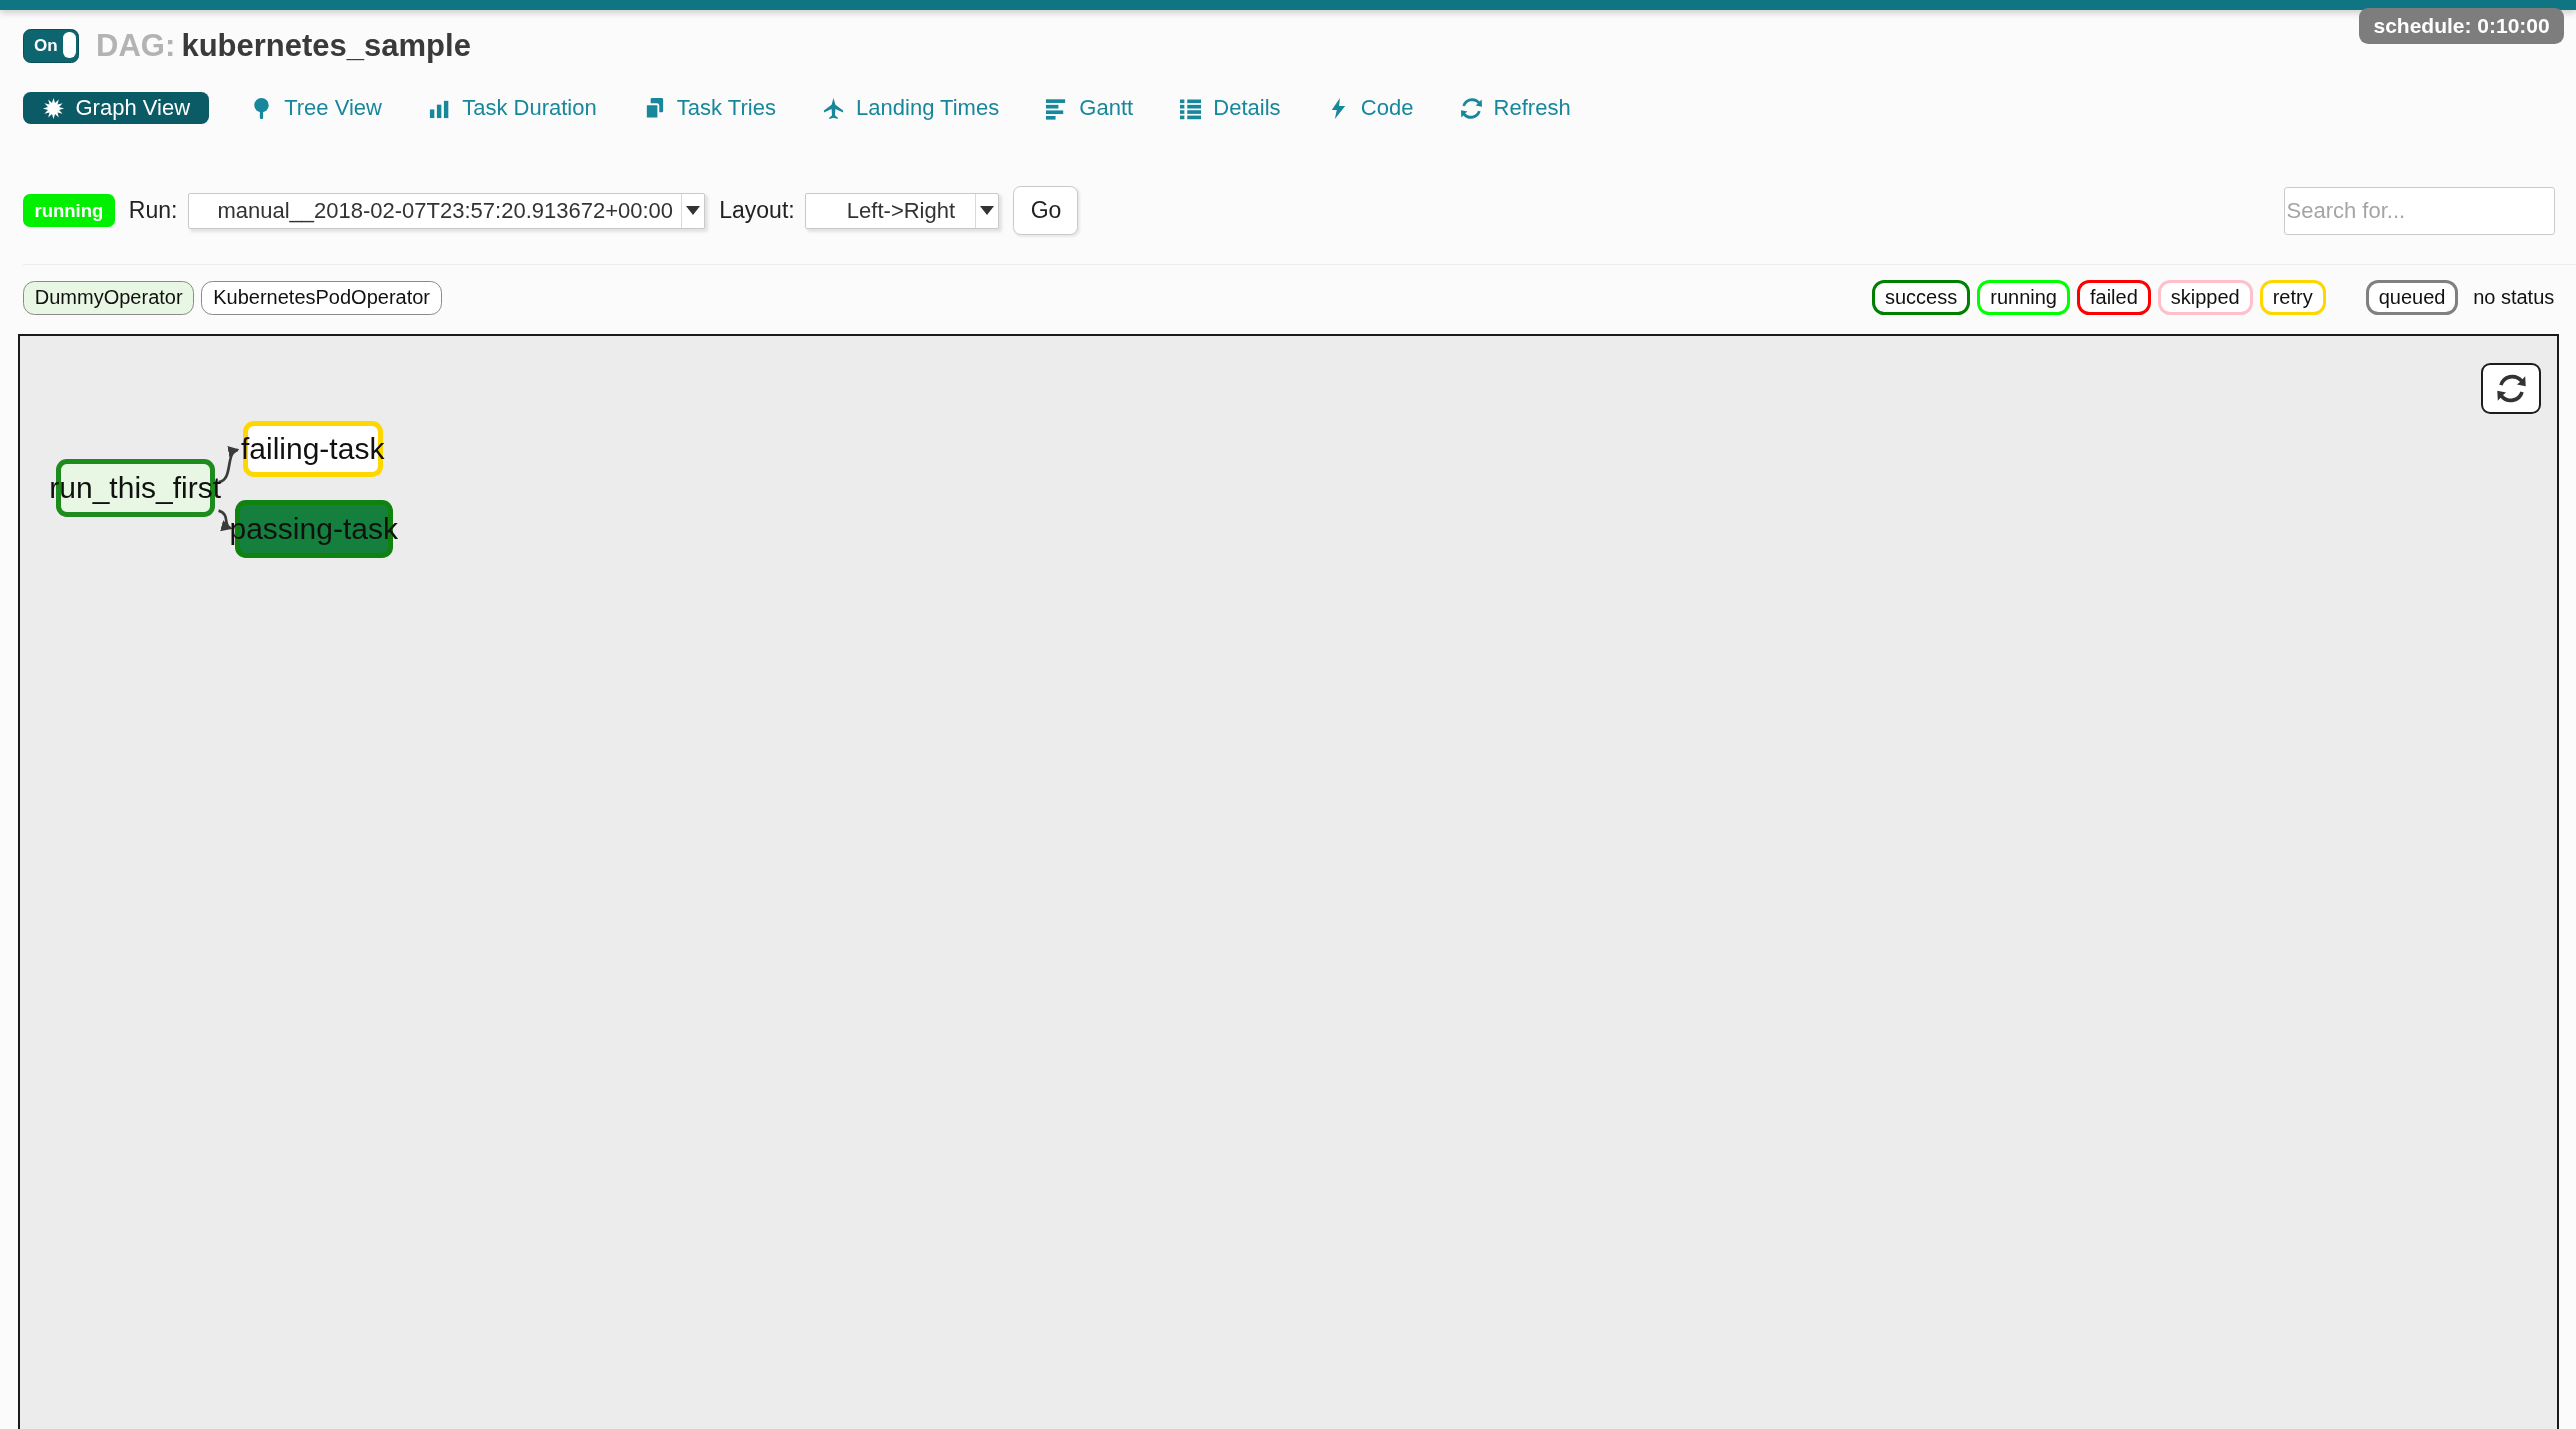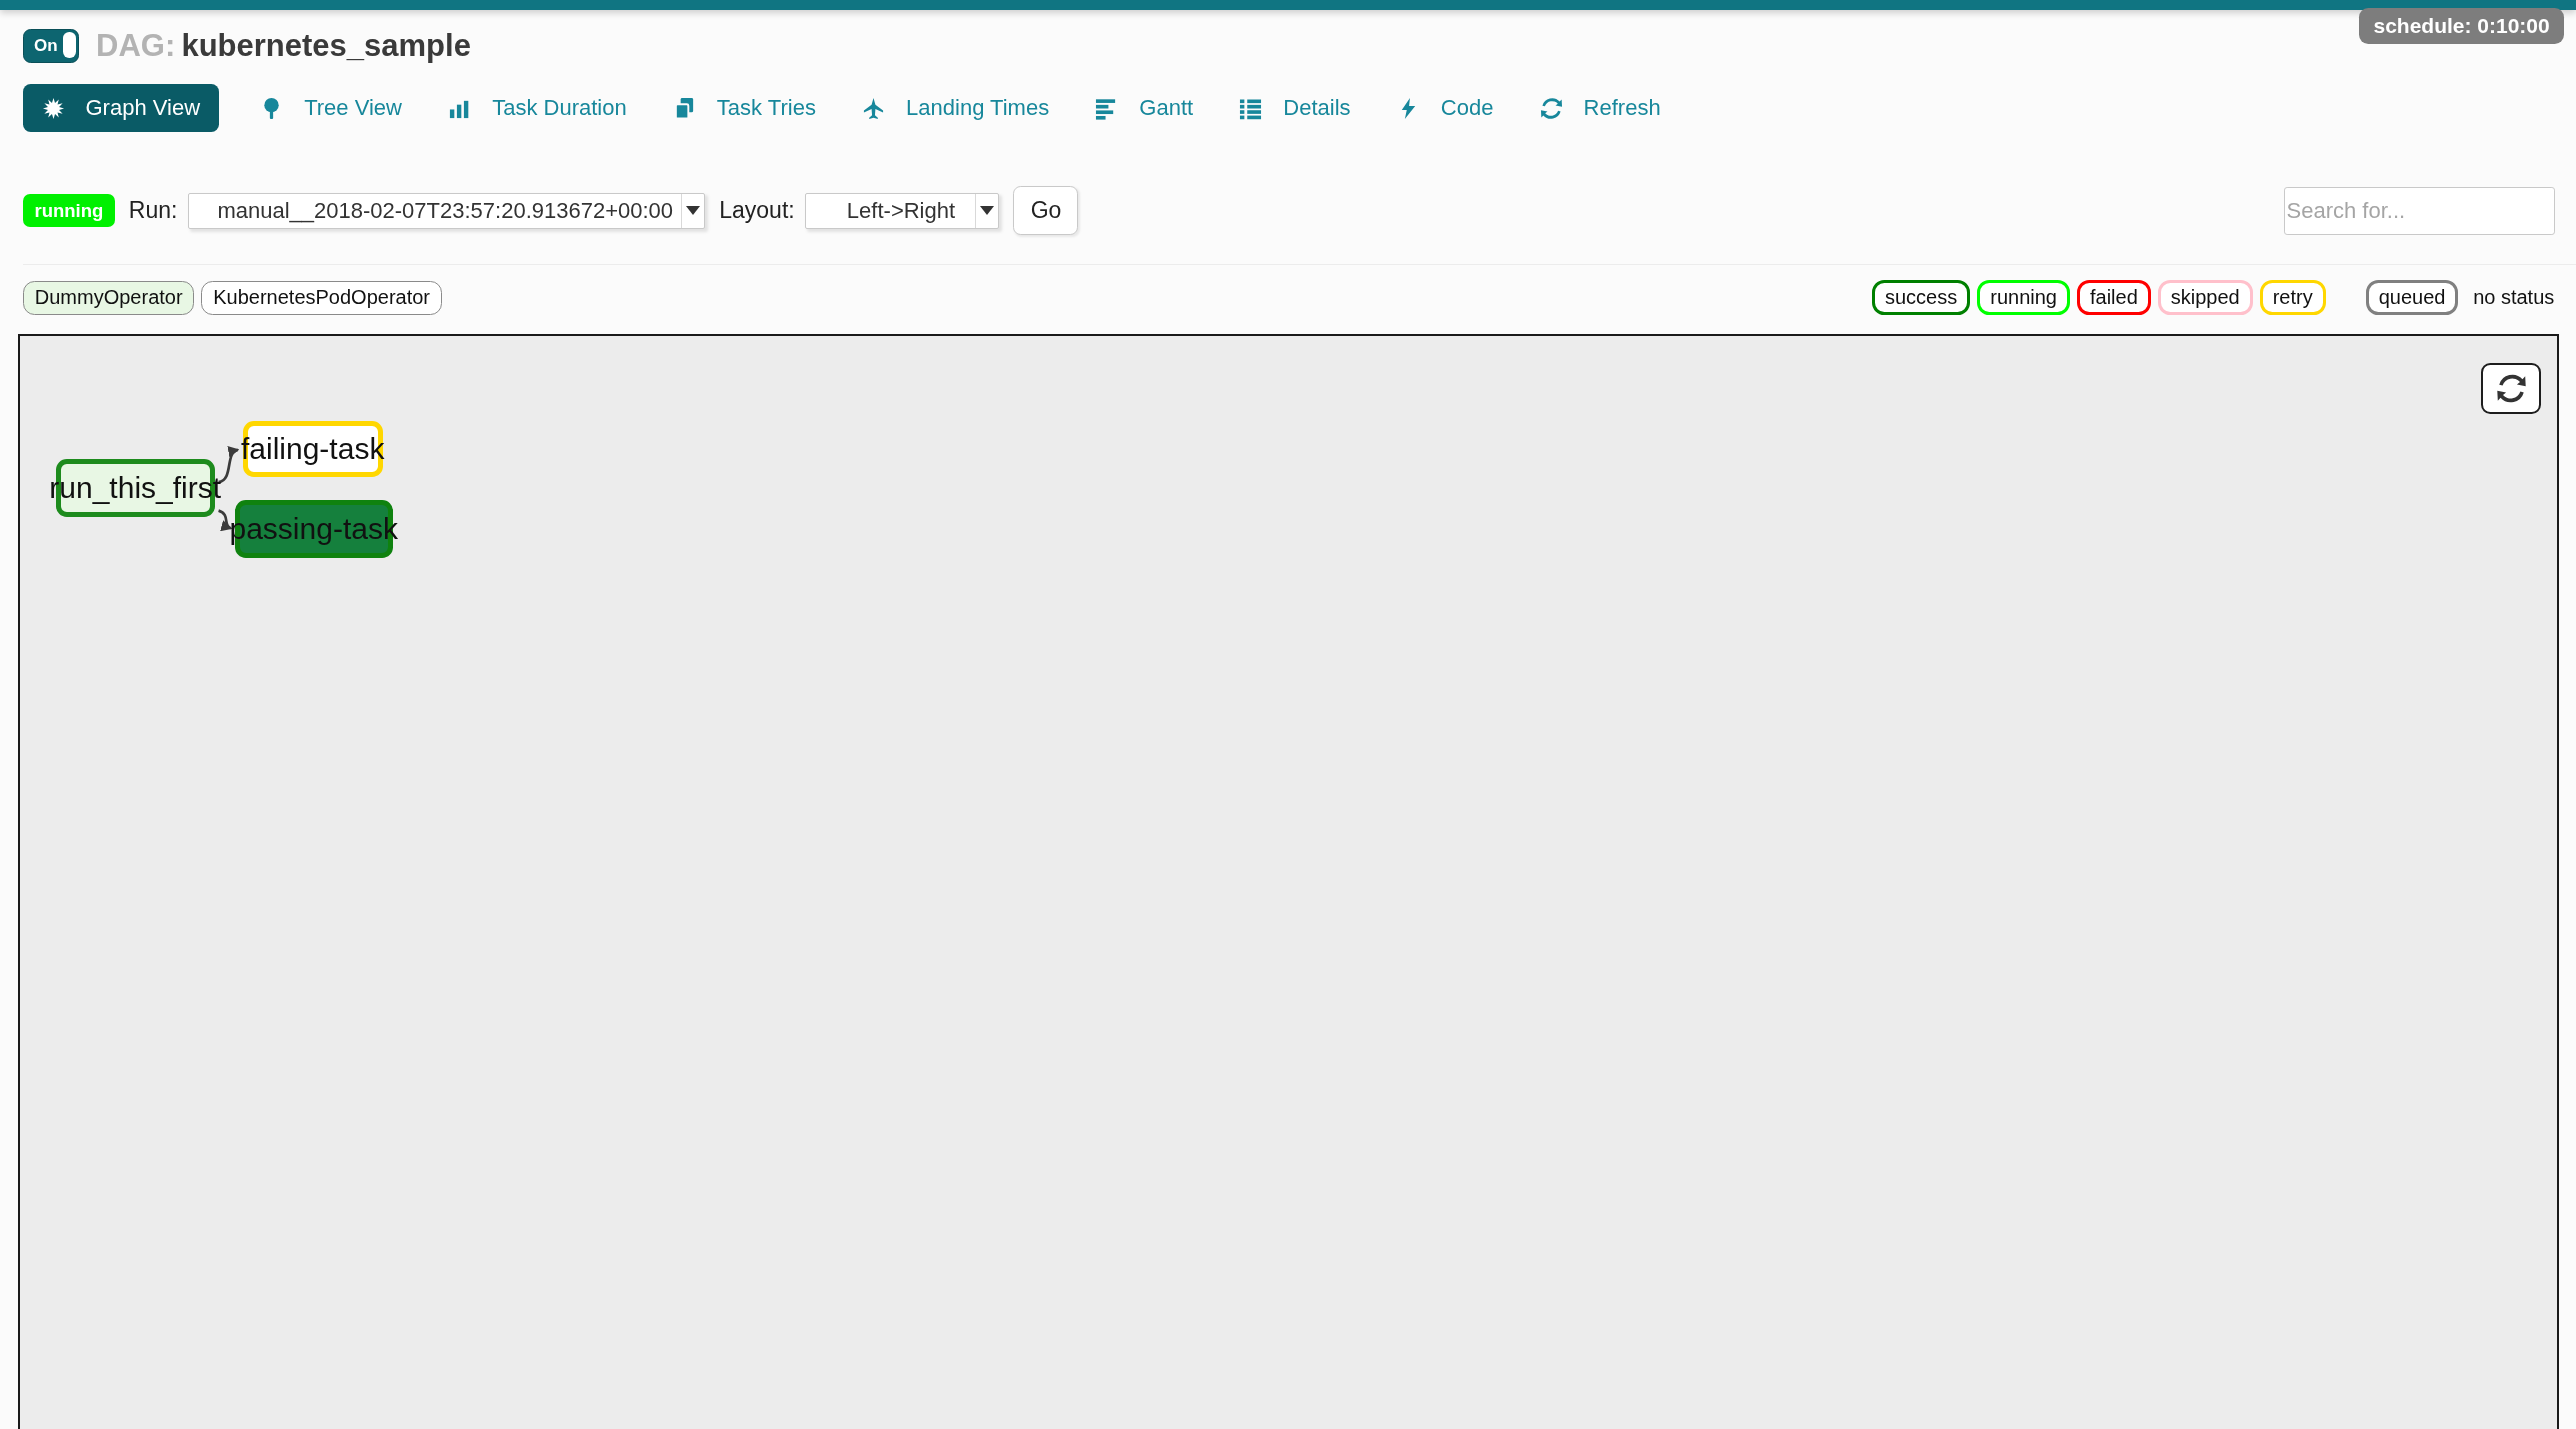--- a/index.html
+++ b/index.html
@@ -45,23 +45,23 @@
     font-size: 21px; font-weight: bold;
     padding: 6.2px 14px; border-radius: 9.2px;
     z-index: 6;
   }
   
   .nav-row {
     display: flex; align-items: center;
     margin: 20px 21.5px 0 23px; gap: 37px; height: 48px;
   }
   .tab {
-    display: flex; align-items: center; gap: 21px;
+    display: flex; align-items: center; gap: 11px;
     color: #17879b; font-size: 22px; cursor: pointer;
-    padding: 0 4.6px; height: 48px; border-radius: 7.7px;
+    padding: 0 4.6px; height: 32px; border-radius: 7.7px;
     text-decoration: none; white-space: nowrap;
   }
   .tab.active {
     background: #0a5b66; color: #ffffff; padding: 0 18.5px;
   }
   .tab .icon { width: 23px; height: 23px; flex: none; }
   .tab .icon svg { width: 100%; height: 100%; display: block; fill: currentColor; }
   
   .run-row {
     display: flex; align-items: center;

